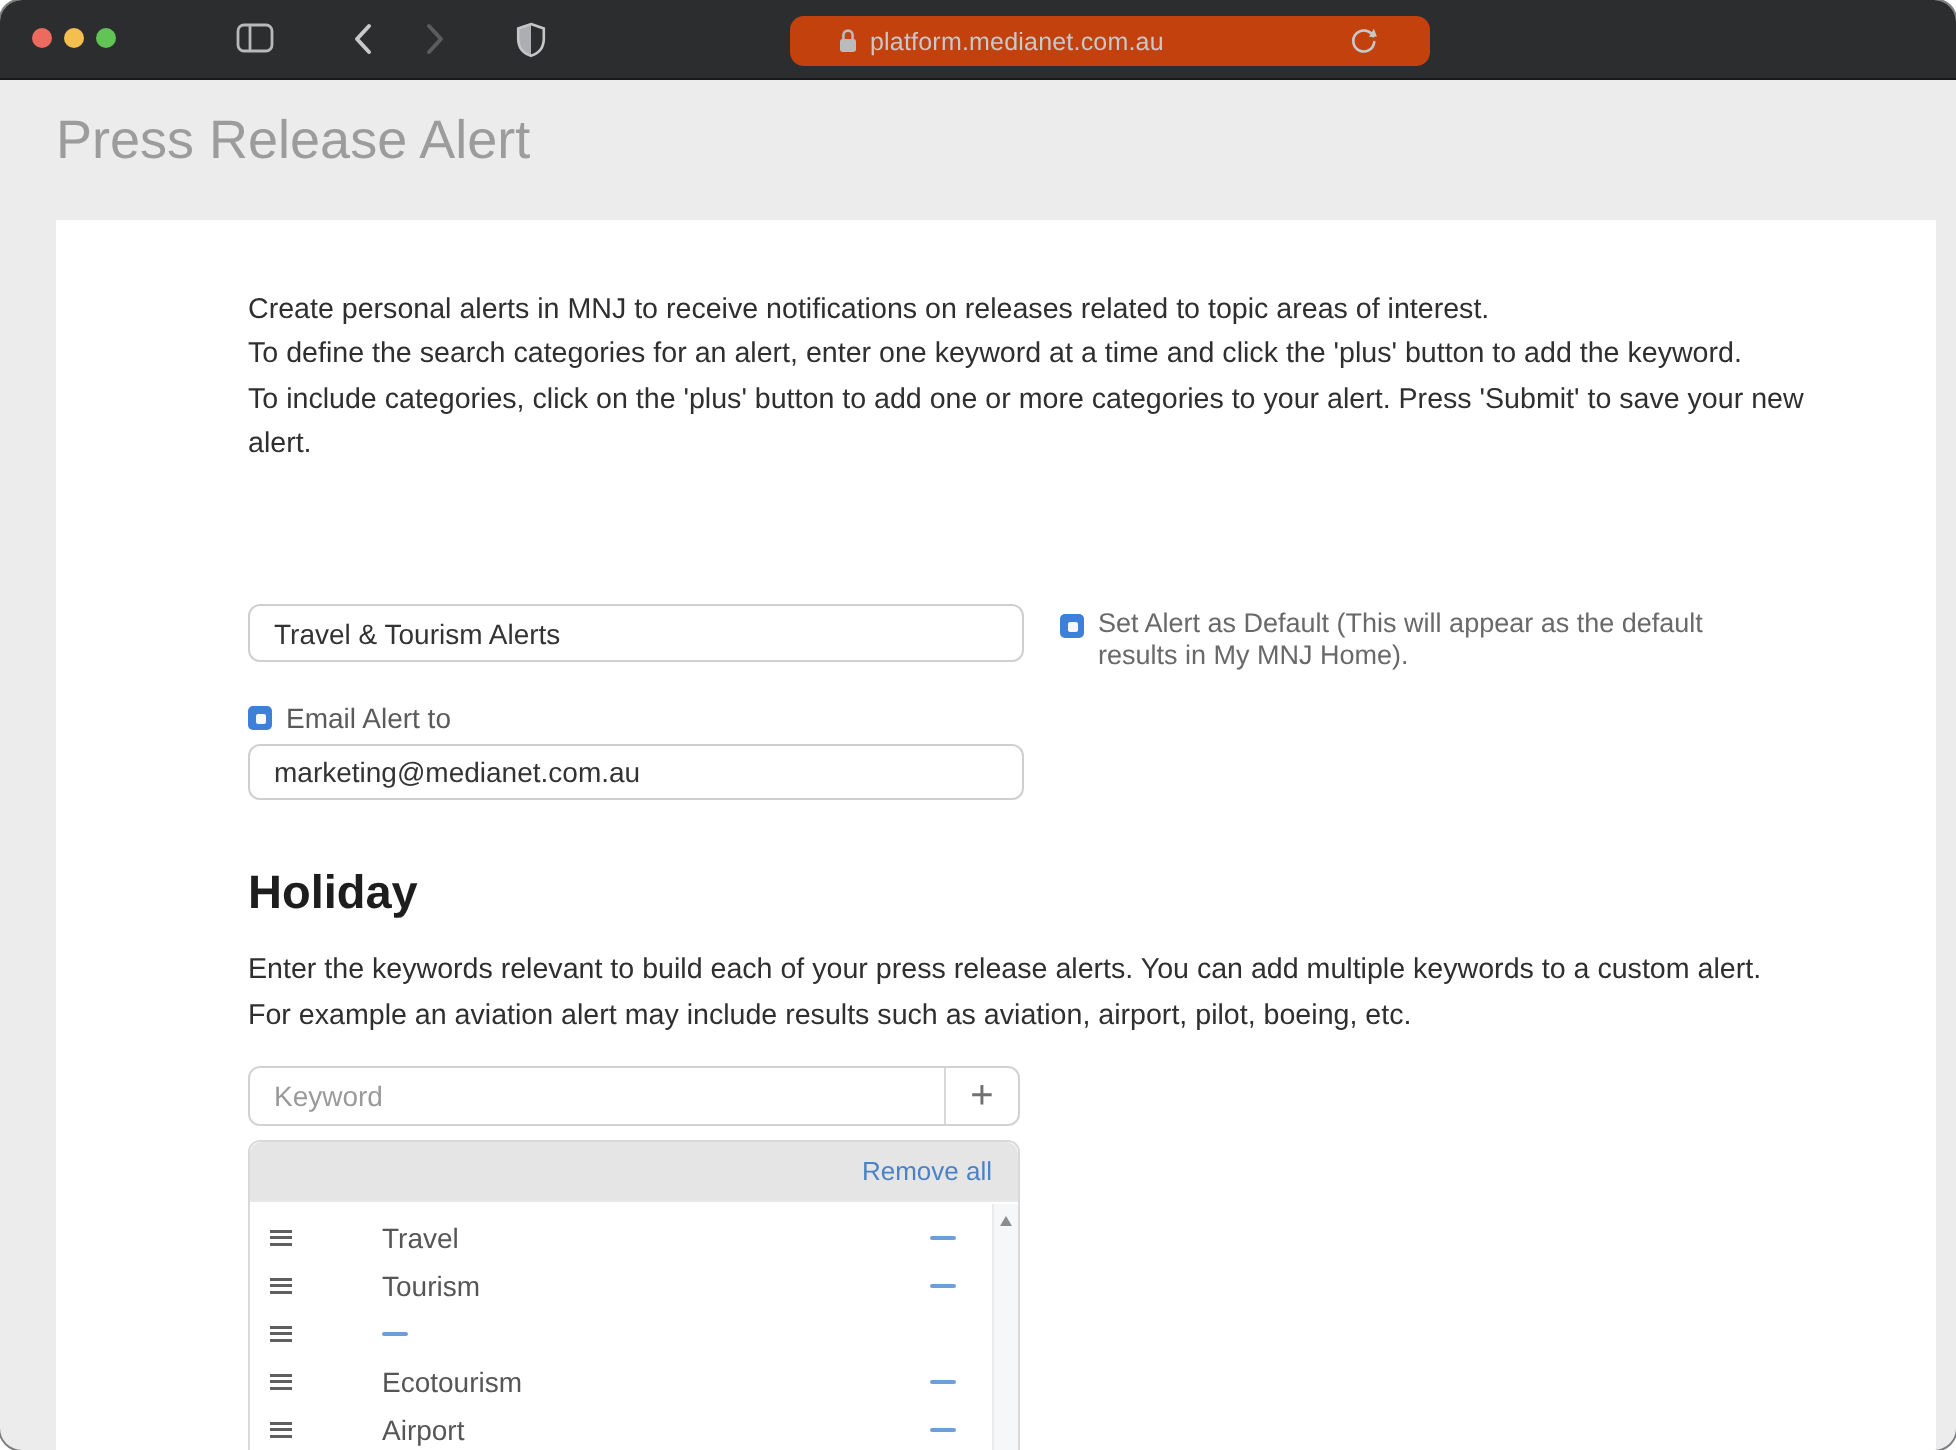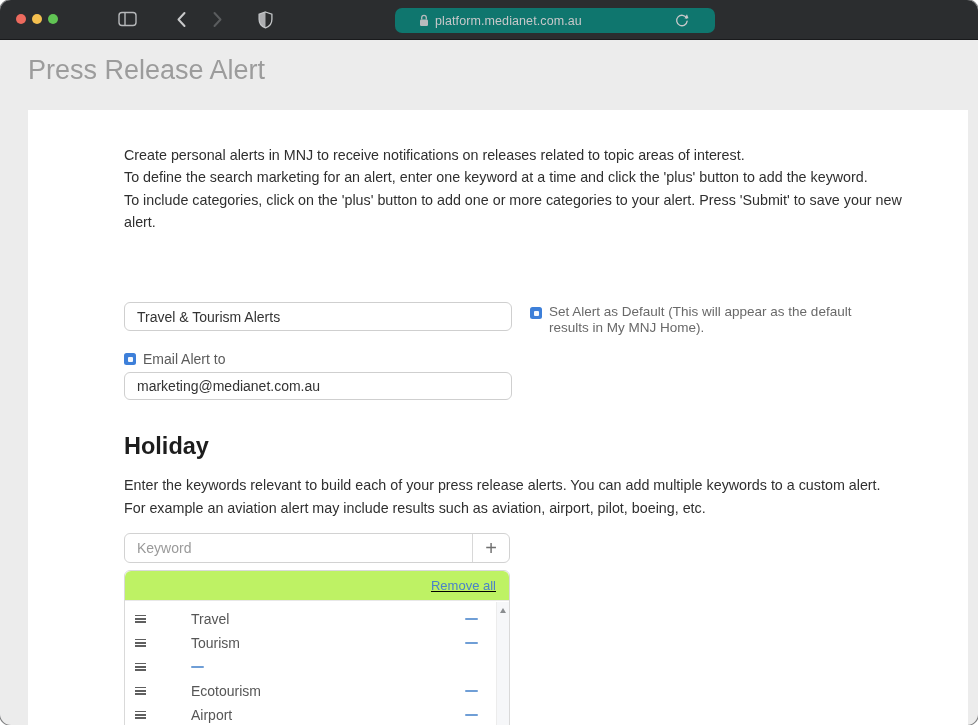--- a/index.html
+++ b/index.html
@@ -14,21 +14,21 @@
   .lights{position:absolute;top:14px;left:16px;display:flex;gap:6px;}
   .light{width:10px;height:10px;border-radius:50%;}
   .light.red{background:#ed6a5e;}
   .light.yellow{background:#f4bf4f;}
   .light.green{background:#61c454;}
   .chrome-btn{position:absolute;top:11px;display:flex;align-items:center;justify-content:center;background:none;border:none;padding:0;cursor:default;}
   .sidebar-btn{left:118px;}
   .back-btn{left:176px;}
   .fwd-btn{left:212px;}
   .shield{position:absolute;left:258px;top:11px;}
-  .pill{position:absolute;left:395px;top:8px;width:320px;height:25px;border-radius:7px;background:#0f766e;}
+  .pill{position:absolute;left:395px;top:8px;width:320px;height:25px;border-radius:7px;background:#c2410c;}
   .pill-inner{position:absolute;left:24px;top:0;height:25px;display:flex;align-items:center;gap:6px;}
   .url-text{color:#c7c8ca;font-size:12.5px;letter-spacing:.1px;}
   .reload{position:absolute;right:26px;top:5px;}
   
   .page-title{position:absolute;left:28px;top:52px;font-size:27px;line-height:36px;color:#9c9c9c;font-weight:400;}
   .card{position:absolute;left:28px;top:110px;width:940px;bottom:0;background:#ffffff;}
   .intro{position:absolute;left:96px;top:34px;width:795px;font-size:14.3px;line-height:22.4px;color:#2f2f2f;}
   .intro p{margin:0;}
   
   .text-input{
@@ -45,21 +45,21 @@
   .email-label{position:absolute;left:115px;top:241px;font-size:14px;color:#5b5b5b;}
   
   .kw-heading{position:absolute;left:96px;top:323px;font-size:23.5px;font-weight:700;color:#1d1d1d;}
   .kw-desc{position:absolute;left:96px;top:364px;width:800px;font-size:14.3px;line-height:22.6px;color:#2f2f2f;}
   .kw-desc p{margin:0;}
   .kw-group{position:absolute;left:96px;top:423px;width:386px;height:30px;border:1px solid #d2d2d2;border-radius:6px;background:#fff;display:flex;}
   .kw-input{flex:1;border:none;outline:none;background:transparent;padding:0 12px;font-size:14px;color:#333;font-family:inherit;min-width:0;}
   .kw-input::placeholder{color:#9a9a9a;opacity:1;}
   .kw-add{width:37px;border:none;border-left:1px solid #d8d8d8;background:transparent;font-size:20px;font-weight:300;color:#707070;display:flex;align-items:center;justify-content:center;cursor:pointer;border-radius:0 6px 6px 0;padding:0;font-family:inherit;}
   .kw-panel{position:absolute;left:96px;top:460px;width:386px;height:280px;border:1px solid #d9d9d9;border-radius:6px 6px 0 0;background:#fff;}
-  .kw-panel-header{height:30px;background:#bef264;border-bottom:1px solid #e8e8e8;border-radius:6px 6px 0 0;display:flex;align-items:center;justify-content:flex-end;padding-right:13px;text-decoration:underline;}
+  .kw-panel-header{height:30px;background:#e5e5e5;border-bottom:1px solid #e8e8e8;border-radius:6px 6px 0 0;display:flex;align-items:center;justify-content:flex-end;padding-right:13px;}
   .remove-all{font-size:13px;color:#4a82c8;cursor:pointer;text-decoration:none;}
   .kw-list{position:absolute;left:0;top:31px;right:13px;bottom:0;padding-top:5px;overflow:hidden;}
   .kw-row{height:24px;display:flex;align-items:center;padding:0 18px 0 10px;gap:40px;}
   .drag{width:11px;height:8px;margin-right:5px;flex:none;
     background:repeating-linear-gradient(to bottom,#5f5f5f 0,#5f5f5f 1.5px,transparent 1.5px,transparent 3.2px);}
   .kw-label{flex:1;font-size:14px;color:#565656;}
   .minus{width:13px;height:2.5px;background:#6f9ed6;border-radius:1.5px;flex:none;cursor:pointer;}
   .scrollbar{position:absolute;top:31px;right:0;bottom:0;width:13px;background:#f6f7f9;border-left:1px solid #ececec;}
   .scroll-up{position:absolute;top:6px;left:3px;width:0;height:0;border-left:3.5px solid transparent;border-right:3.5px solid transparent;border-bottom:5px solid #8a8d90;}
 </style>
@@ -112,21 +112,21 @@
       </span>
     </div>
   </div>
 
   <div class="page-title">Press Release Alert</div>
 
   <div class="card">
 
     <div class="intro">
       <p>Create personal alerts in MNJ to receive notifications on releases related to topic areas of interest.</p>
-      <p>To define the search marketing for an alert, enter one keyword at a time and click the 'plus' button to add the keyword.</p>
+      <p>To define the search categories for an alert, enter one keyword at a time and click the 'plus' button to add the keyword.</p>
       <p>To include categories, click on the 'plus' button to add one or more categories to your alert. Press 'Submit' to save your new alert.</p>
     </div>
 
     <input class="text-input name-input" value="Travel &amp; Tourism Alerts" style="">
 
     <span class="checkbox cb-default">
         <span class="dot"></span>
       </span>
     <div class="default-label">Set Alert as Default (This will appear as the default results in My MNJ Home).</div>
 

